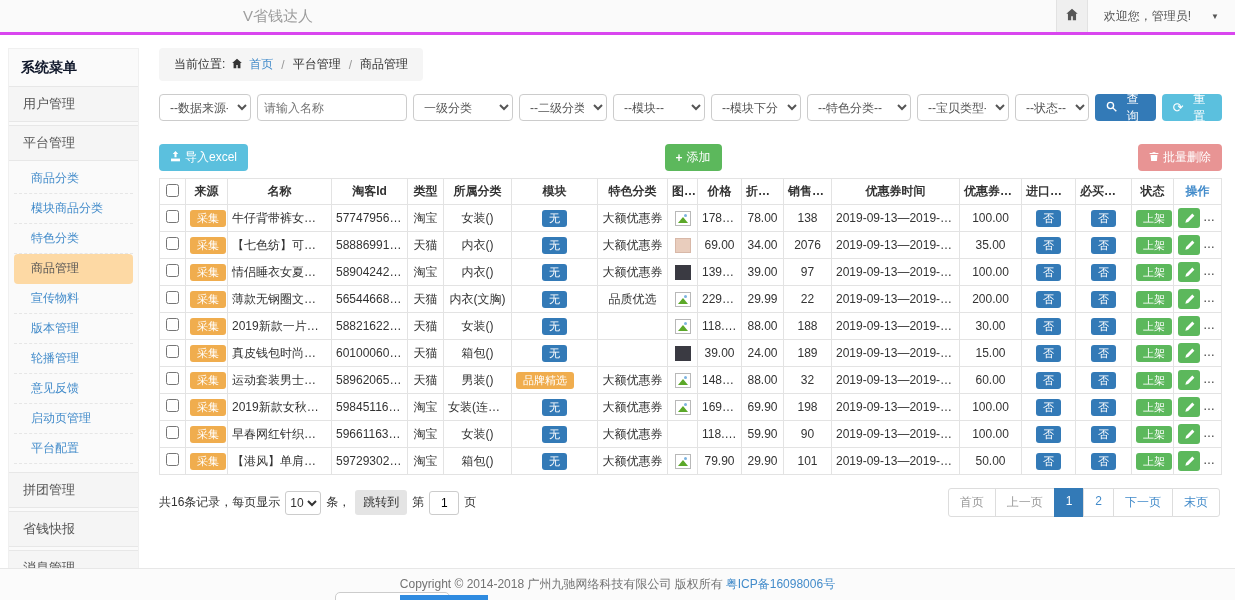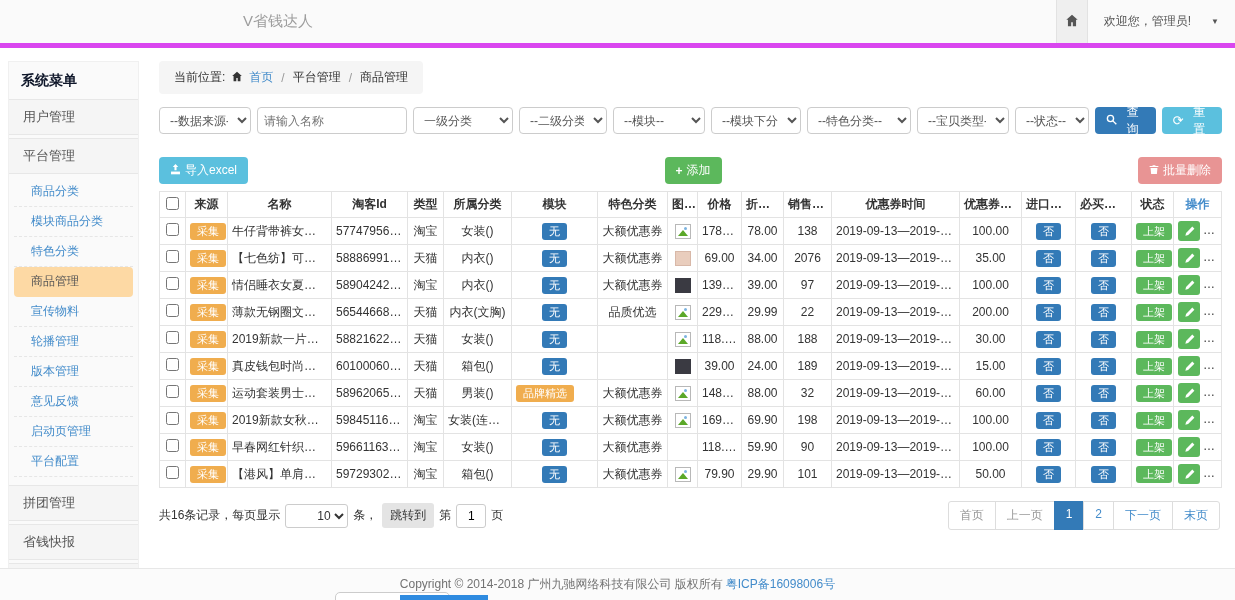--- a/index.html
+++ b/index.html
@@ -2,21 +2,21 @@
 <html><head>
 <meta charset="utf-8">
 <style>
   * { box-sizing: border-box; margin: 0; padding: 0; }
   html,body { width:1235px; height:600px; overflow:hidden; }
   body {
     font-family: "Liberation Sans", "DejaVu Sans", sans-serif;
     font-size: 12px; color:#333; background:#fff; position:relative;
   }
   
-  .topbar { height:48px; background:#fafafa; border-bottom:5px solid #d946ef;
+  .topbar { height:35px; background:#fafafa; border-bottom:3px solid #d946ef;
     display:flex; align-items:center; }
   .brand { margin-left:243px; color:#9d9d9d; font-size:15px; }
   .topbar-right { margin-left:auto; display:flex; align-items:stretch; height:100%; }
   .home-box { width:32px; background:#efefef; border-left:1px solid #e2e2e2;
     border-right:1px solid #e2e2e2; display:flex; align-items:center; justify-content:center; cursor:pointer; }
   .welcome { display:flex; align-items:center; gap:20px; padding:0 16px; color:#555; cursor:pointer; }
   .caret { font-size:8px; color:#555; }
   
   .main { display:flex; align-items:flex-start; padding-top:13px; }
   
@@ -70,21 +70,21 @@
   .thumb.broken::before { content:''; position:absolute; top:2px; right:3px; width:3px; height:3px;
     border-radius:50%; background:#7bb3e0; }
   .thumb.broken::after { content:''; position:absolute; left:2px; bottom:2px; width:0; height:0;
     border-left:5px solid transparent; border-right:5px solid transparent; border-bottom:6px solid #5ba829; }
   .thumb.pink { background:#e9cdbd; border:1px solid #d8b8a8; }
   .thumb.dark { background:#3a3a42; }
   
   .pager-row { display:flex; justify-content:space-between; align-items:center; margin-top:13px; }
   .pager-left { display:flex; align-items:center; gap:5px; color:#333; }
   .pp-select { height:24px; border:1px solid #ccc; border-radius:3px; font-size:12px; color:#333;
-    background:#fff; font-family:inherit;padding-left:27px; }
+    background:#fff; font-family:inherit; }
   .jump-chip { background:#e4e4e4; padding:4px 8px; border-radius:3px; color:#333; cursor:pointer; }
   .jump-input { width:30px; height:24px; border:1px solid #ccc; border-radius:3px;
     text-align:center; font-size:12px; font-family:inherit; }
   .pages { display:flex; margin-right:2px; }
   .page { border:1px solid #ddd; padding:5px 11px; margin-left:-1px; color:#428bca;
     background:#fff; cursor:pointer; }
   .page:first-child { border-radius:3px 0 0 3px; }
   .page:last-child { border-radius:0 3px 3px 0; }
   .page.disabled { color:#999; cursor:default; }
   .page.active { background:#337ab7; color:#fff; border-color:#337ab7; }
@@ -122,22 +122,22 @@
   <div class="sidebar">
     <div class="side-title">系统菜单</div>
     <div id="sidebar-list">
         <div class="side-main">用户管理</div>
         <div class="side-main">平台管理</div>
         <div class="side-sub">商品分类</div>
         <div class="side-sub">模块商品分类</div>
         <div class="side-sub">特色分类</div>
         <div class="side-sub active">商品管理</div>
         <div class="side-sub">宣传物料</div>
+        <div class="side-sub">版本管理</div>
         <div class="side-sub">轮播管理</div>
-        <div class="side-sub">版本管理</div>
         <div class="side-sub">意见反馈</div>
         <div class="side-sub">启动页管理</div>
         <div class="side-sub">平台配置</div>
         <div class="side-gap"></div>
         <div class="side-main">拼团管理</div>
         <div class="side-main">省钱快报</div>
         <div class="side-main">消息管理</div>
         <div class="side-main">订单管理</div>
       </div>
   </div>

